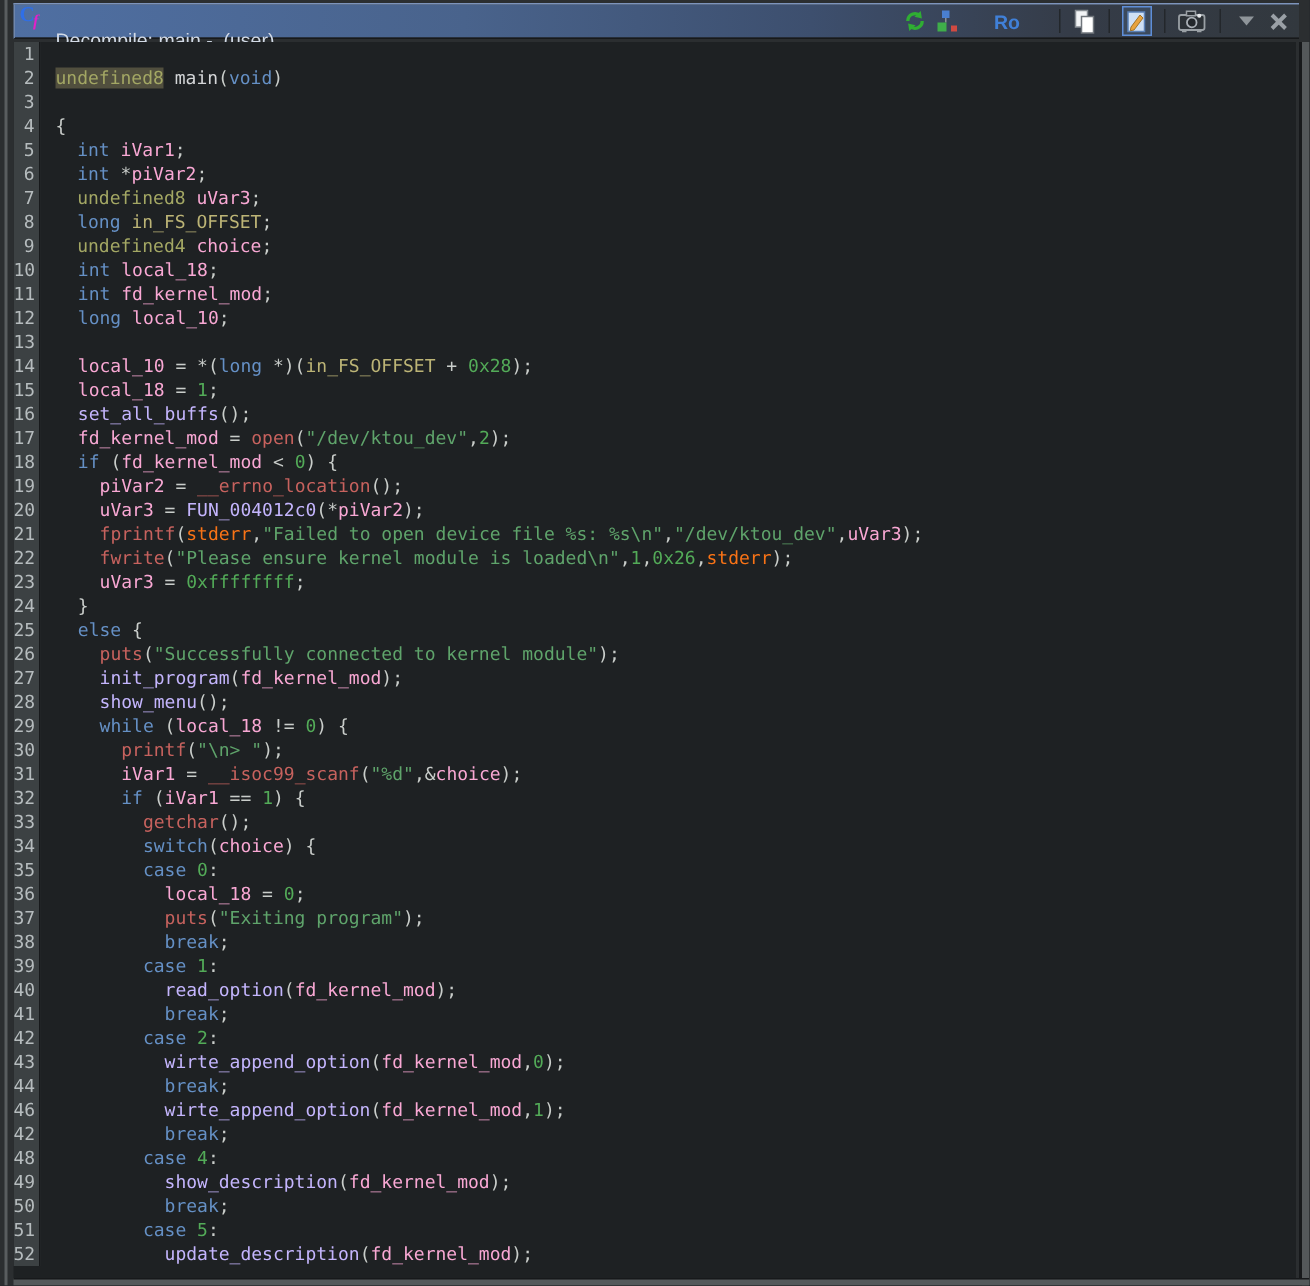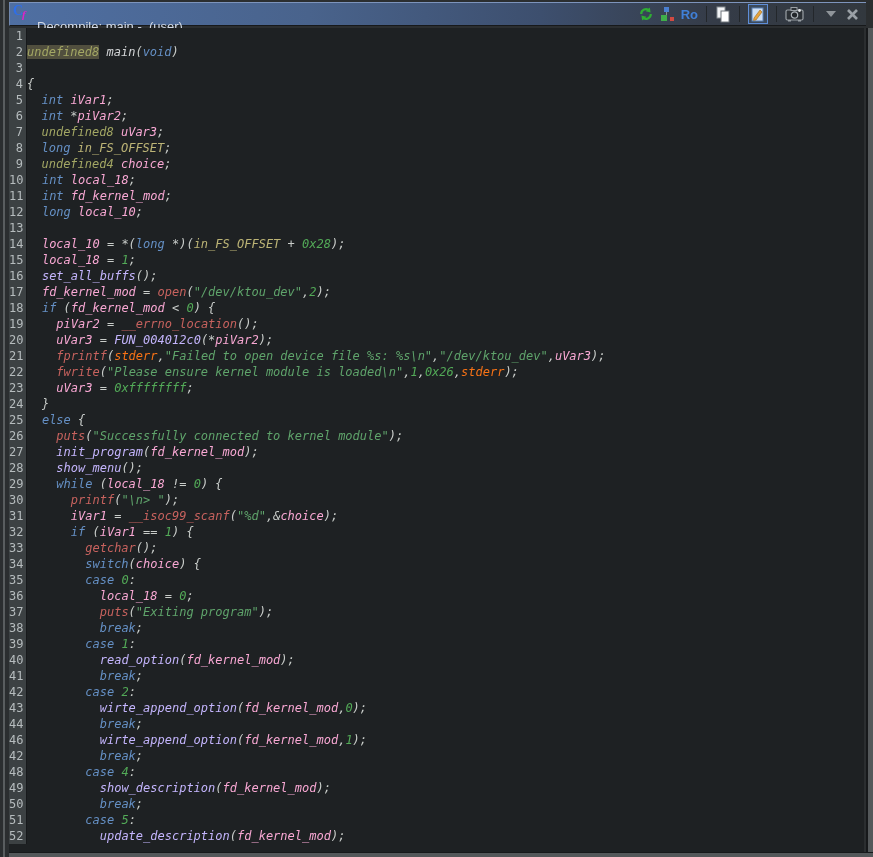--- a/index.html
+++ b/index.html
@@ -10,30 +10,30 @@
     background:linear-gradient(to right,#4f6fa2 0%,#49638c 35%,#3d4f6e 62%,#353c48 82%,#32383e 100%);
     border-top:1px solid #7d94bc;border-left:1px solid #6f86ac;border-bottom:1px solid #17191b;
     display:flex;align-items:center;box-sizing:border-box;}
   .cf-icon{position:relative;width:18px;height:16px;margin-left:3px;flex:0 0 auto;}
   .cf-icon .c{position:absolute;left:0;top:-3px;color:#2f6fe8;font-weight:bold;font-size:14px;font-family:"Liberation Serif",serif;}
   .cf-icon .f{position:absolute;left:9px;top:2px;color:#e022c8;font-weight:bold;font-style:italic;font-size:11px;font-family:"Liberation Serif",serif;}
   .title-text{color:#d2dae6;font-family:"Liberation Sans",sans-serif;font-size:13px;margin-left:6px;white-space:pre;flex:1 1 auto;overflow:hidden;margin-top:24px;}
   .toolbar{display:flex;align-items:center;flex:0 0 auto;margin-right:4px;}
   .tb-sep{width:1px;height:16px;background:#23272b;margin:0 5px;}
   .tb-icon{display:flex;align-items:center;justify-content:center;margin:0 3px;cursor:pointer;}
-  .ro-label{color:#4080d8;font-family:"Liberation Sans",sans-serif;font-weight:bold;font-size:13px;margin:0 3px;}
+  .ro-label{color:#4080d8;font-family:"Liberation Sans",sans-serif;font-weight:bold;font-size:13px;margin:0 21px;}
   .graph-icon{position:relative;width:15px;height:15px;}
   .graph-icon .sq{position:absolute;}
   .edit-box{width:20px;height:20px;border:1px solid #5e8ed8;background:#3c4a5c;display:flex;align-items:center;justify-content:center;box-sizing:border-box;margin:0 3px;cursor:pointer;}
   .caret-down{width:0;height:0;border-left:5px solid transparent;border-right:5px solid transparent;border-top:6px solid #8f959a;margin:0 4px;}
   
   .code-area{position:absolute;left:9px;top:28px;width:855px;height:824px;background:#1e2123;overflow:hidden;}
   .row{display:flex;height:16px;line-height:16px;font-size:12px;}
   .ln{flex:0 0 18px;background:#3c4143;border-right:1px solid #17191b;color:#b6bcbe;text-align:right;padding-right:3px;box-sizing:border-box;}
-  .codetext{white-space:pre;padding-left:0;font-style:italic;}
+  .codetext{white-space:pre;padding-left:10px;}
   .tk-pl{color:#c9cdca}
   .tk-kw{color:#6590c5}
   .tk-fn{color:#c4b5fd}
   .tk-fnw{color:#d4d6d8}
   .tk-ty{color:#a3a764}
   .tk-var{color:#f9a8d4}
   .tk-reg{color:#bcb476}
   .tk-glob{color:#f97316}
   .tk-str{color:#5fa46b}
   .tk-num{color:#53ab58}

